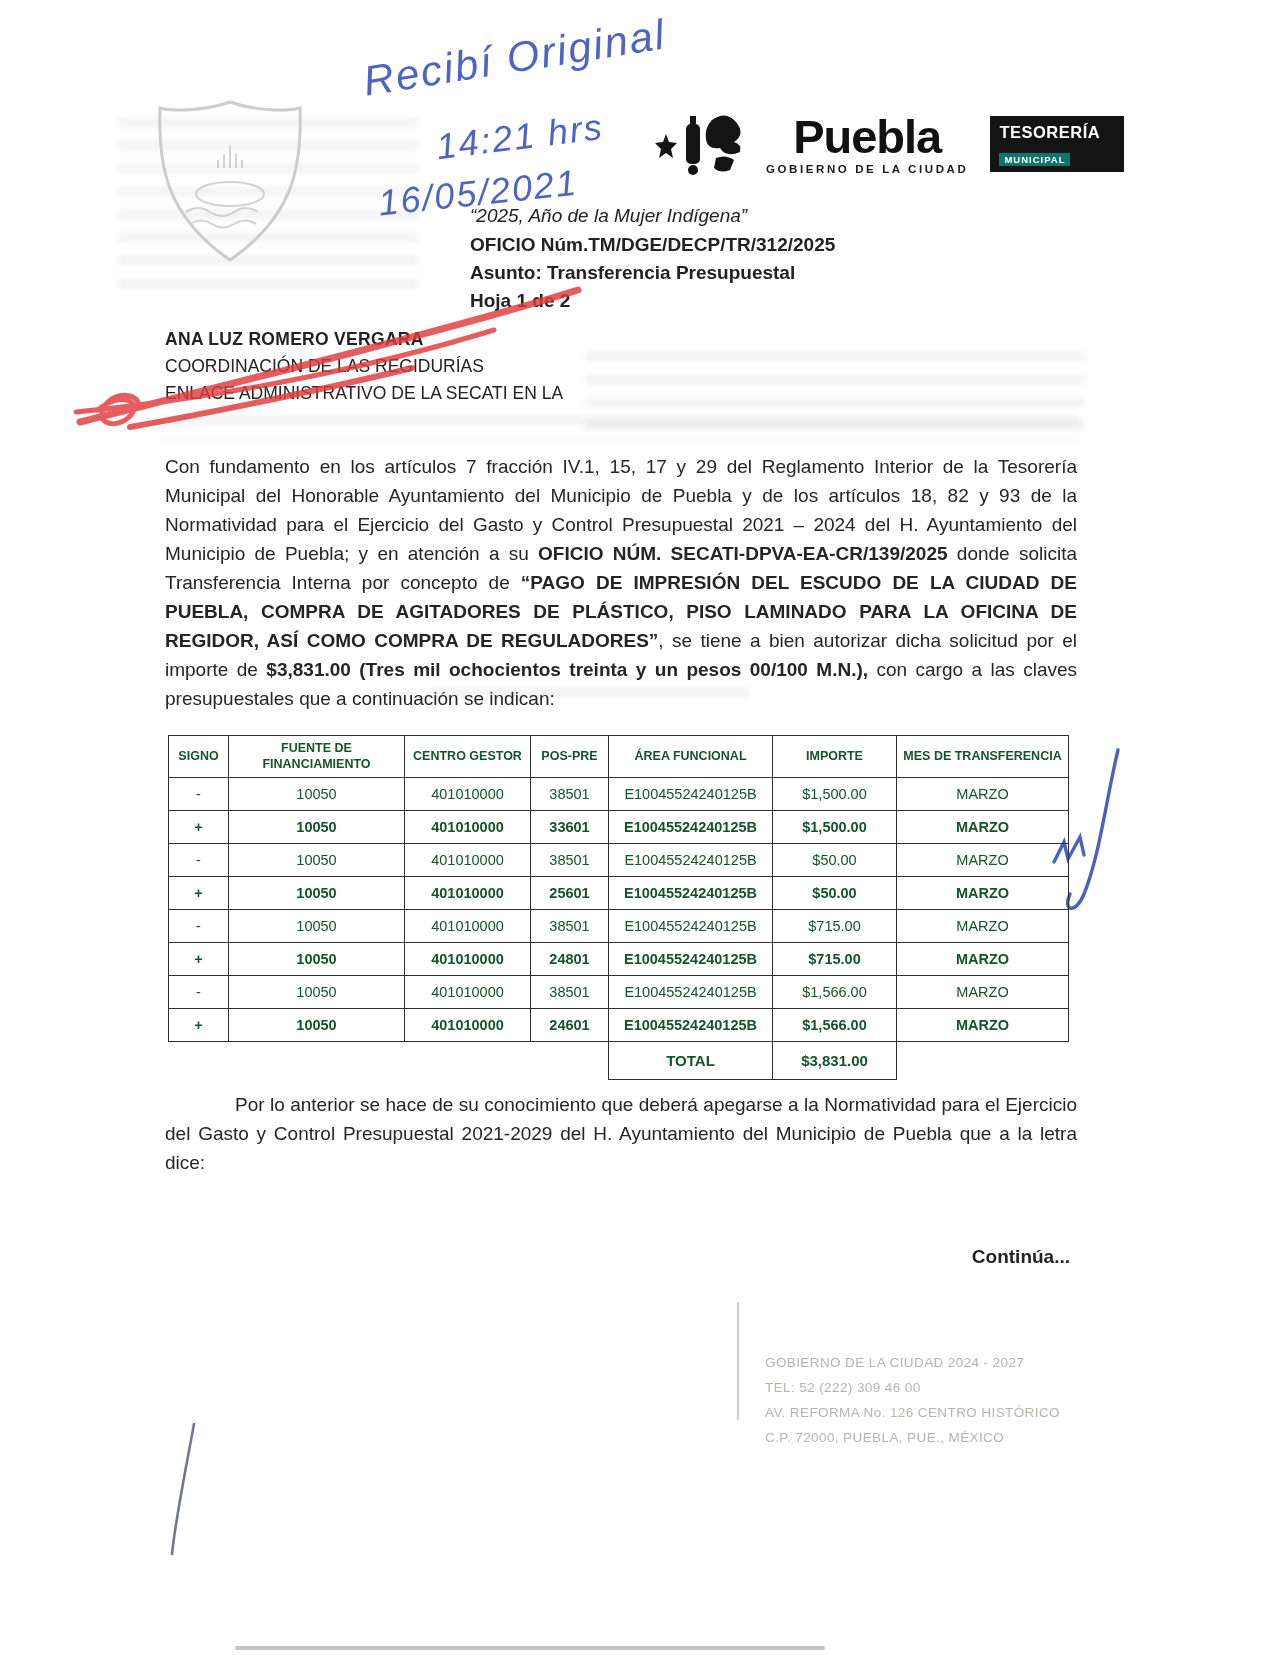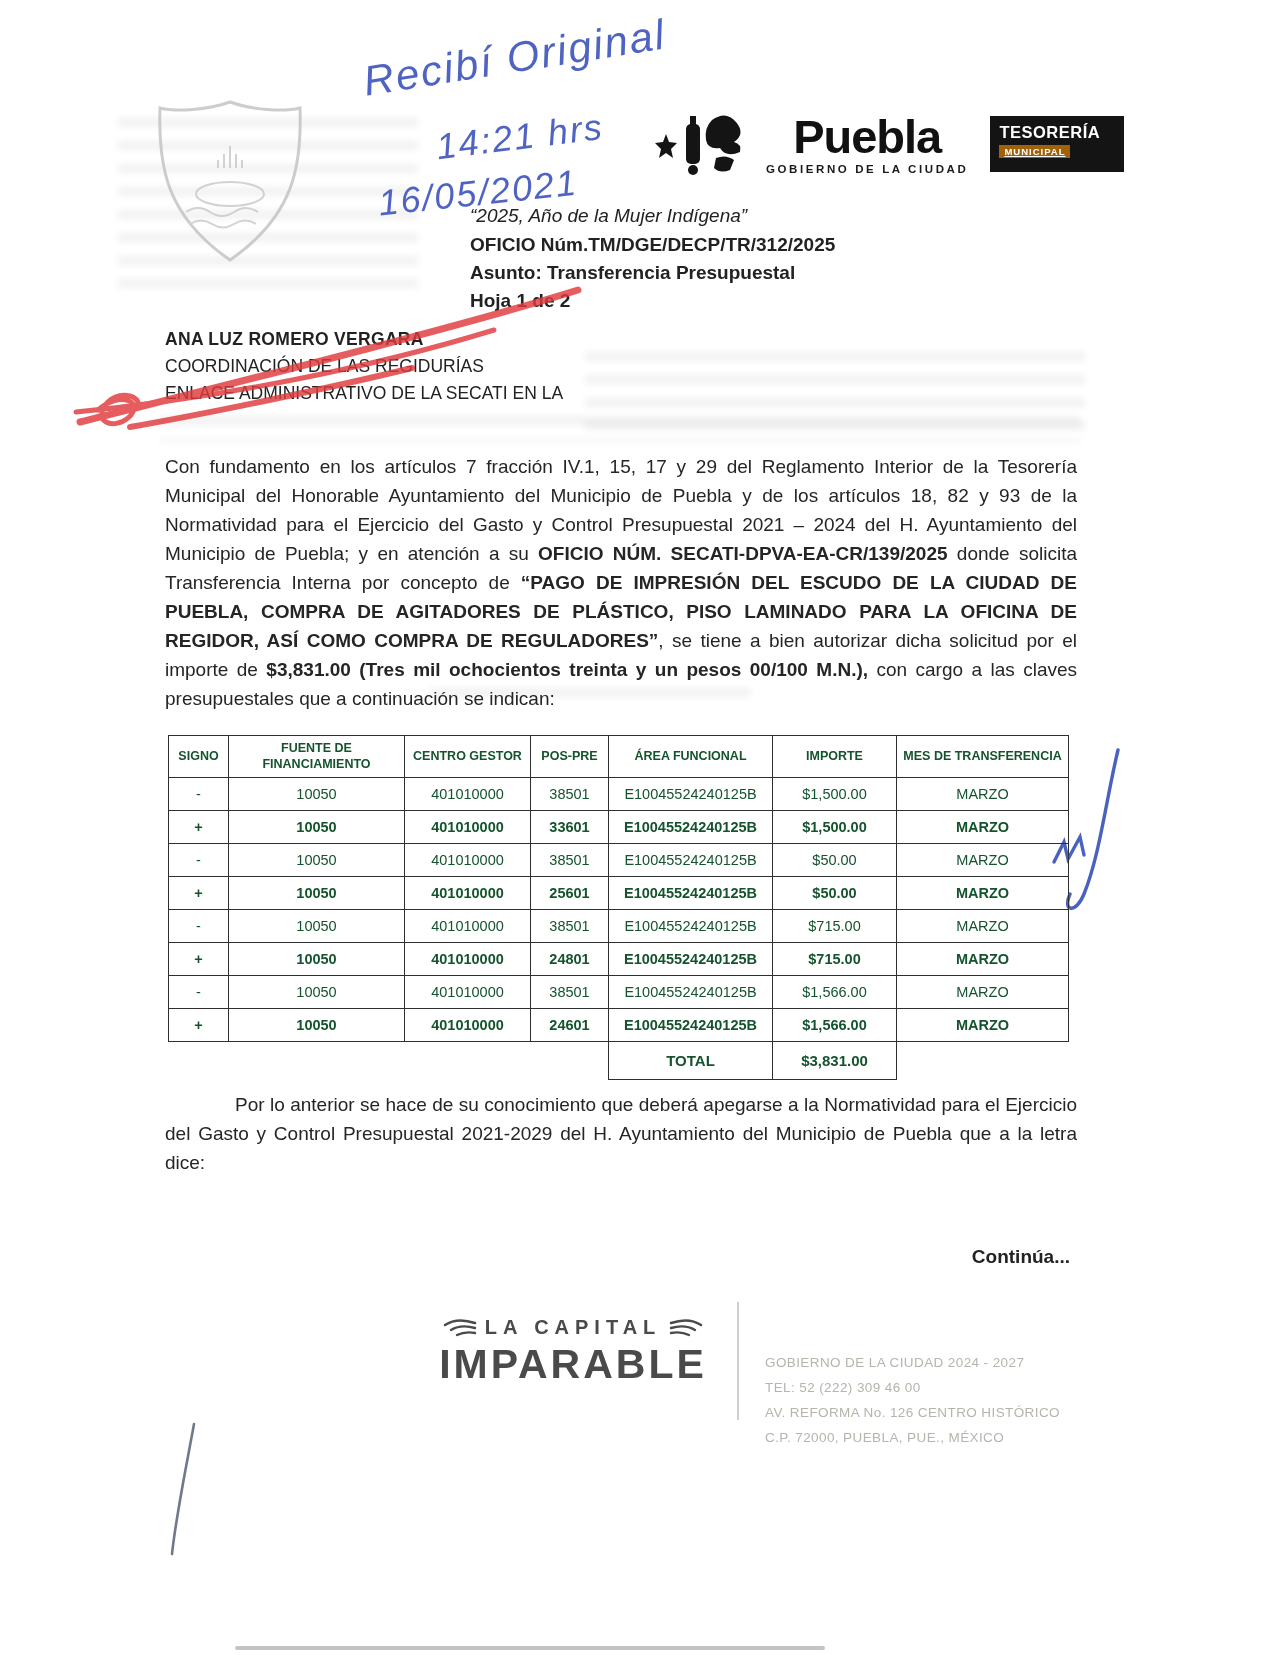--- a/index.html
+++ b/index.html
@@ -40,23 +40,23 @@
 
   
   .shield { position: absolute; left: 146px; top: 94px; opacity: .75; }
 
   
   .brand { position: absolute; left: 652px; top: 106px; display: flex; align-items: center; gap: 10px; }
   .brand-marks { flex: 0 0 auto; }
   .wordmark-wrap { display: flex; flex-direction: column; align-items: center; }
   .wordmark { font-size: 47px; font-weight: bold; color: #111; letter-spacing: -1px; line-height: 1; }
   .wordmark-sub { font-size: 11.5px; font-weight: bold; color: #1a1a1a; letter-spacing: 2.6px; margin-top: 3px; }
-  .badge { margin-left: 12px; background: #141414; width: 134px; height: 56px; padding: 7px 9px 17px 9px; display: flex; flex-direction: column; gap: 3px; }
+  .badge { margin-left: 12px; background: #141414; width: 134px; height: 56px; padding: 7px 9px 17px 9px; display: flex; flex-direction: column; gap: 11px; }
   .badge-top { color: #ffffff; font-weight: bold; font-size: 16.5px; letter-spacing: .5px; }
-  .badge-red { background: #a16207; color: #fff; font-size: 9.5px; font-weight: bold; letter-spacing: 1px; padding: 1px 5px; align-self: flex-start; text-decoration: underline; }
+  .badge-red { background: #0f766e; color: #fff; font-size: 9.5px; font-weight: bold; letter-spacing: 1px; padding: 1px 5px; align-self: flex-start; }
 
   
   .head-right { position: absolute; right: 198px; top: 205px; text-align: left; width: 600px; font-size: 19px; color: #222; }
   .head-right .motto { font-style: italic; font-weight: normal; margin-bottom: 7px; }
   .head-right .hl { font-weight: bold; margin-bottom: 6px; }
 
   
   .addressee { position: absolute; left: 165px; top: 326px; font-size: 17.5px; line-height: 27px; color: #222; }
   .addressee .name { font-weight: bold; letter-spacing: .3px; }
   .addressee .presente { letter-spacing: 1px; }
@@ -268,40 +268,20 @@
         <td class="boxed">$3,831.00</td>
         <td></td>
       </tr>
     </tbody>
   </table>
 
   <p class="p2">Por lo anterior se hace de su conocimiento que deberá apegarse a la Normatividad para el Ejercicio del Gasto y Control Presupuestal 2021-2029 del H. Ayuntamiento del Municipio de Puebla que a la letra dice:</p>
 
   <div class="continua">Continúa...</div>
 
-  <div class="capital">
-    <div class="capital-top">
-      <svg width="34" height="22" viewBox="0 0 34 22">
-        <g stroke="#4a4a4a" stroke-width="2.4" fill="none" stroke-linecap="round">
-          <path d="M32 6 Q14 0 2 8"></path>
-          <path d="M32 11 Q18 7 8 13"></path>
-          <path d="M32 16 Q22 14 14 18"></path>
-        </g>
-      </svg>
-      <span class="txt">LA CAPITAL</span>
-      <svg width="34" height="22" viewBox="0 0 34 22">
-        <g stroke="#4a4a4a" stroke-width="2.4" fill="none" stroke-linecap="round">
-          <path d="M2 6 Q20 0 32 8"></path>
-          <path d="M2 11 Q16 7 26 13"></path>
-          <path d="M2 16 Q12 14 20 18"></path>
-        </g>
-      </svg>
-    </div>
-    <div class="capital-big">IMPARABLE</div>
-  </div>
 
   <div class="foot-divider"></div>
 
   <div class="foot-address">
     <div>GOBIERNO DE LA CIUDAD 2024 - 2027</div>
     <div>TEL: 52 (222) 309 46 00</div>
     <div>AV. REFORMA No. 126 CENTRO HISTÓRICO</div>
     <div>C.P. 72000, PUEBLA, PUE., MÉXICO</div>
   </div>
 

